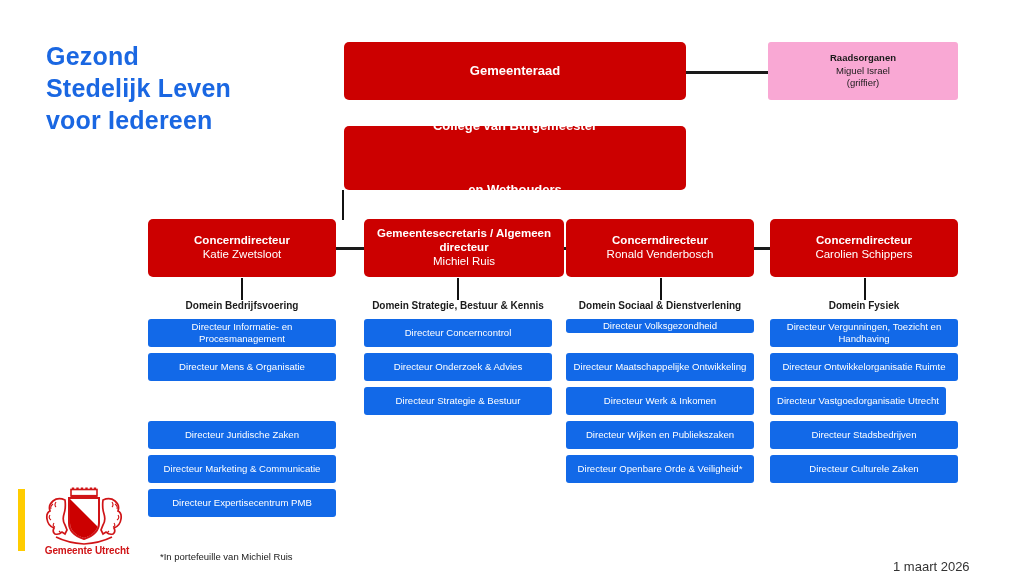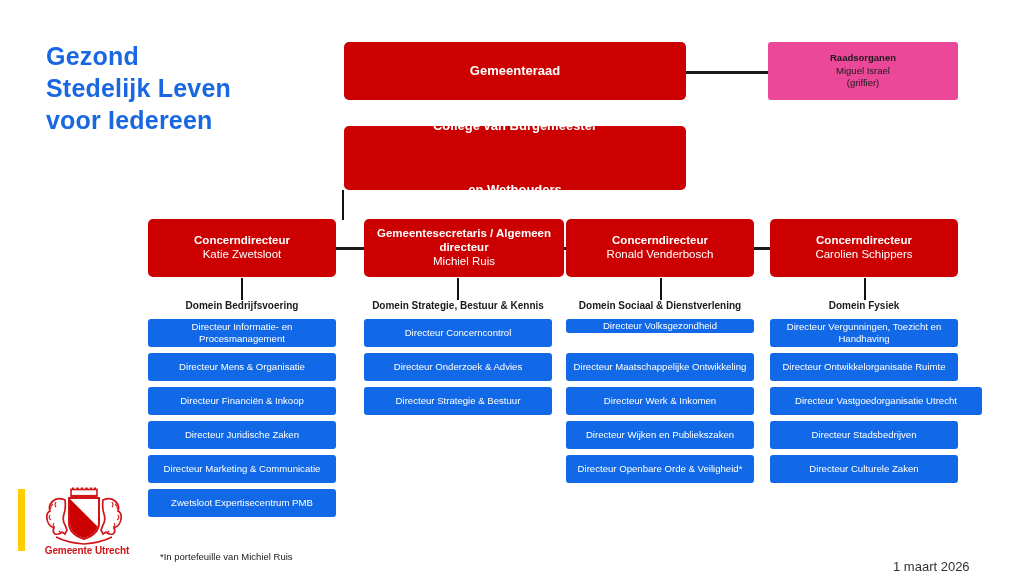--- a/index.html
+++ b/index.html
@@ -54,21 +54,21 @@
     font-weight: bold;
     font-size: 11.5px;
   }
   .red-box .sub {
     font-weight: normal;
     font-size: 11.5px;
   }
   .red-box.big .ttl { font-size: 13px; }
 
   .lightblue-box {
-    background: #ec4899;
+    background: #f9a8d4;
     color: #1A1A1A;
     border-radius: 3px;
     flex-direction: column;
     line-height: 1.32;
     font-size: 9.5px;
   }
   .lightblue-box .ttl { font-weight: bold; font-size: 9.5px; }
   .lightblue-box .sub { font-weight: normal; }
 
   .blue-box {
@@ -218,38 +218,37 @@
     <span class="sub">Carolien Schippers</span>
   </div>
 
   <div class="domain-label" style="left:148px; top:300px; width:188px;">Domein Bedrijfsvoering</div>
   <div class="domain-label" style="left:364px; top:300px; width:188px;">Domein Strategie, Bestuur &amp; Kennis</div>
   <div class="domain-label" style="left:566px; top:300px; width:188px;">Domein Sociaal &amp; Dienstverlening</div>
   <div class="domain-label" style="left:770px; top:300px; width:188px;">Domein Fysiek</div>
 
   <div class="blue-box" style="left:148px; top:319px; width:188px; height:28px;">Directeur Informatie- en Procesmanagement</div>
   <div class="blue-box" style="left:148px; top:353px; width:188px; height:28px;">Directeur Mens &amp; Organisatie</div>
-  <div class="blue-box" style="left:148px; top:387px; width:188px; height:28px;">Directeur Financiën &amp; Inkoop</div>
   <div class="blue-box" style="left:148px; top:421px; width:188px; height:28px;">Directeur Juridische Zaken</div>
   <div class="blue-box" style="left:148px; top:455px; width:188px; height:28px;">Directeur Marketing &amp; Communicatie</div>
-  <div class="blue-box" style="left:148px; top:489px; width:188px; height:28px;">Zwetsloot Expertisecentrum PMB</div>
+  <div class="blue-box" style="left:148px; top:489px; width:188px; height:28px;">Directeur Expertisecentrum PMB</div>
 
   <div class="blue-box" style="left:364px; top:319px; width:188px; height:28px;">Directeur Concerncontrol</div>
   <div class="blue-box" style="left:364px; top:353px; width:188px; height:28px;">Directeur Onderzoek &amp; Advies</div>
   <div class="blue-box" style="left:364px; top:387px; width:188px; height:28px;">Directeur Strategie &amp; Bestuur</div>
 
   <div class="blue-box" style="left:566px; top:319px; width:188px; height:14px;">Directeur Volksgezondheid</div>
   <div class="blue-box" style="left:566px; top:353px; width:188px; height:28px;">Directeur Maatschappelijke Ontwikkeling</div>
   <div class="blue-box" style="left:566px; top:387px; width:188px; height:28px;">Directeur Werk &amp; Inkomen</div>
   <div class="blue-box" style="left:566px; top:421px; width:188px; height:28px;">Directeur Wijken en Publiekszaken</div>
   <div class="blue-box" style="left:770px; top:319px; width:188px; height:28px;">Directeur Vergunningen, Toezicht en Handhaving</div>
 
   <div class="blue-box" style="left:566px; top:455px; width:188px; height:28px;">Directeur Openbare Orde &amp; Veiligheid*</div>
   <div class="blue-box" style="left:770px; top:353px; width:188px; height:28px;">Directeur Ontwikkelorganisatie Ruimte</div>
-  <div class="blue-box" style="left:770px; top:387px; width:212px; height:28px;">Directeur Vastgoedorganisatie Utrecht</div>
+  <div class="blue-box" style="left:770px; top:387px; width:176px; height:28px;">Directeur Vastgoedorganisatie Utrecht</div>
   <div class="blue-box" style="left:770px; top:421px; width:188px; height:28px;">Directeur Stadsbedrijven</div>
   <div class="blue-box" style="left:770px; top:455px; width:188px; height:28px;">Directeur Culturele Zaken</div>
 
   <div id="footnote">*In portefeuille van Michiel Ruis</div>
   <div id="footer-date">1 maart 2026</div>
 
   <div id="logo">
     <div id="logo-bar"></div>
     <div id="logo-crest">
       <svg viewBox="0 0 92 60" width="92" height="60" aria-hidden="true">

